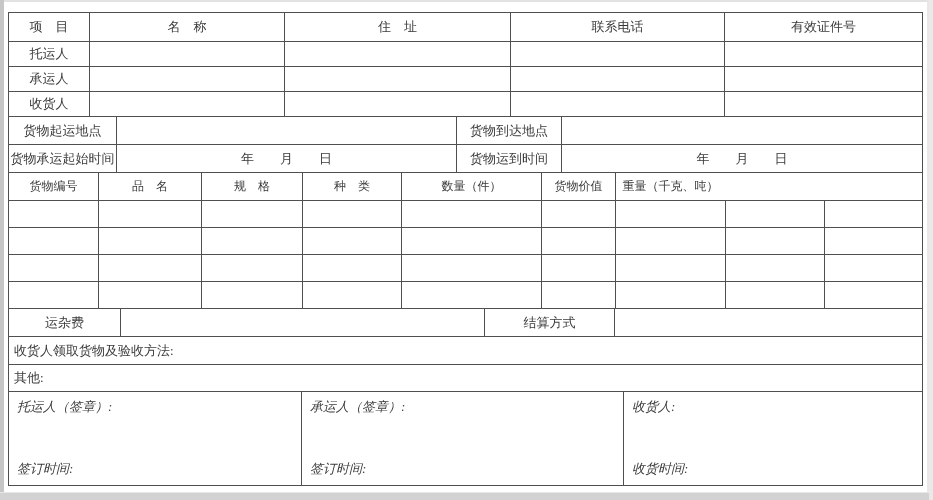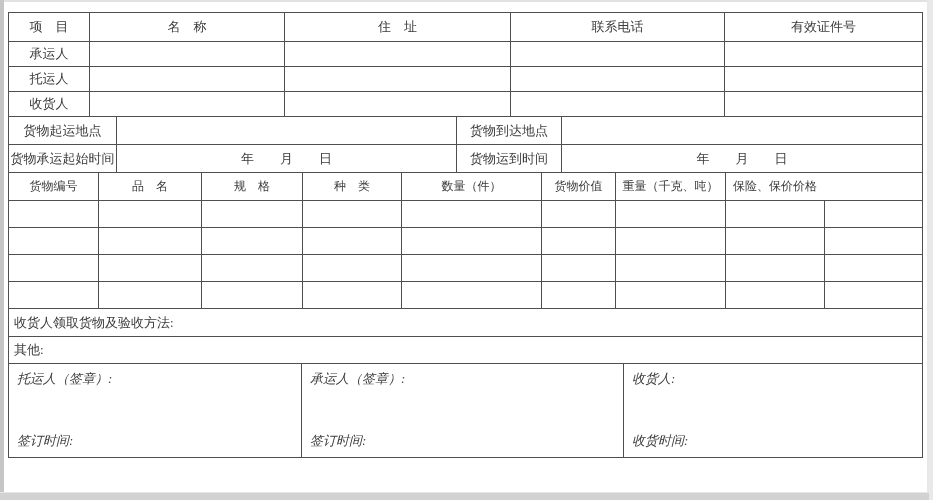--- a/index.html
+++ b/index.html
@@ -57,29 +57,29 @@
 
     <div class="row r-party h28">
       <div class="cell">项　目</div>
       <div class="cell">名　称</div>
       <div class="cell">住　址</div>
       <div class="cell">联系电话</div>
       <div class="cell">有效证件号</div>
     </div>
 
     <div class="row r-party h24">
-      <div class="cell">承运人</div>
+      <div class="cell">托运人</div>
       <div class="cell"></div>
       <div class="cell"></div>
       <div class="cell"></div>
       <div class="cell"></div>
     </div>
 
     <div class="row r-party h24">
-      <div class="cell">托运人</div>
+      <div class="cell">承运人</div>
       <div class="cell"></div>
       <div class="cell"></div>
       <div class="cell"></div>
       <div class="cell"></div>
     </div>
 
     <div class="row r-party h24">
       <div class="cell">收货人</div>
       <div class="cell"></div>
       <div class="cell"></div>
@@ -102,21 +102,20 @@
     </div>
 
     <div class="row r-goods h27">
       <div class="cell">货物编号</div>
       <div class="cell">品　名</div>
       <div class="cell">规　格</div>
       <div class="cell">种　类</div>
       <div class="cell">数量（件）</div>
       <div class="cell">货物价值</div>
       <div class="cell">重量（千克、吨）</div>
-      <div class="cell">保险、保价价格</div>
     </div>
 
     <div class="row r-goods h26">
       <div class="cell"></div>
         <div class="cell"></div>
         <div class="cell"></div>
         <div class="cell"></div>
         <div class="cell"></div>
         <div class="cell"></div>
         <div class="cell"></div>
@@ -150,20 +149,26 @@
         <div class="cell"></div>
         <div class="cell"></div>
         <div class="cell"></div>
         <div class="cell"></div>
         <div class="cell"></div>
         <div class="cell"></div>
         <div class="cell"></div>
         <div class="cell"></div>
     </div>
 
+    <div class="row r-charge h27">
+      <div class="cell">运杂费</div>
+      <div class="cell"></div>
+      <div class="cell">结算方式</div>
+      <div class="cell"></div>
+    </div>
 
     <div class="row r-full h27">
       <div class="cell left">收货人领取货物及验收方法:</div>
     </div>
 
     <div class="row r-full h26">
       <div class="cell left">其他:</div>
     </div>
 
     <div class="row r-sign h93">

